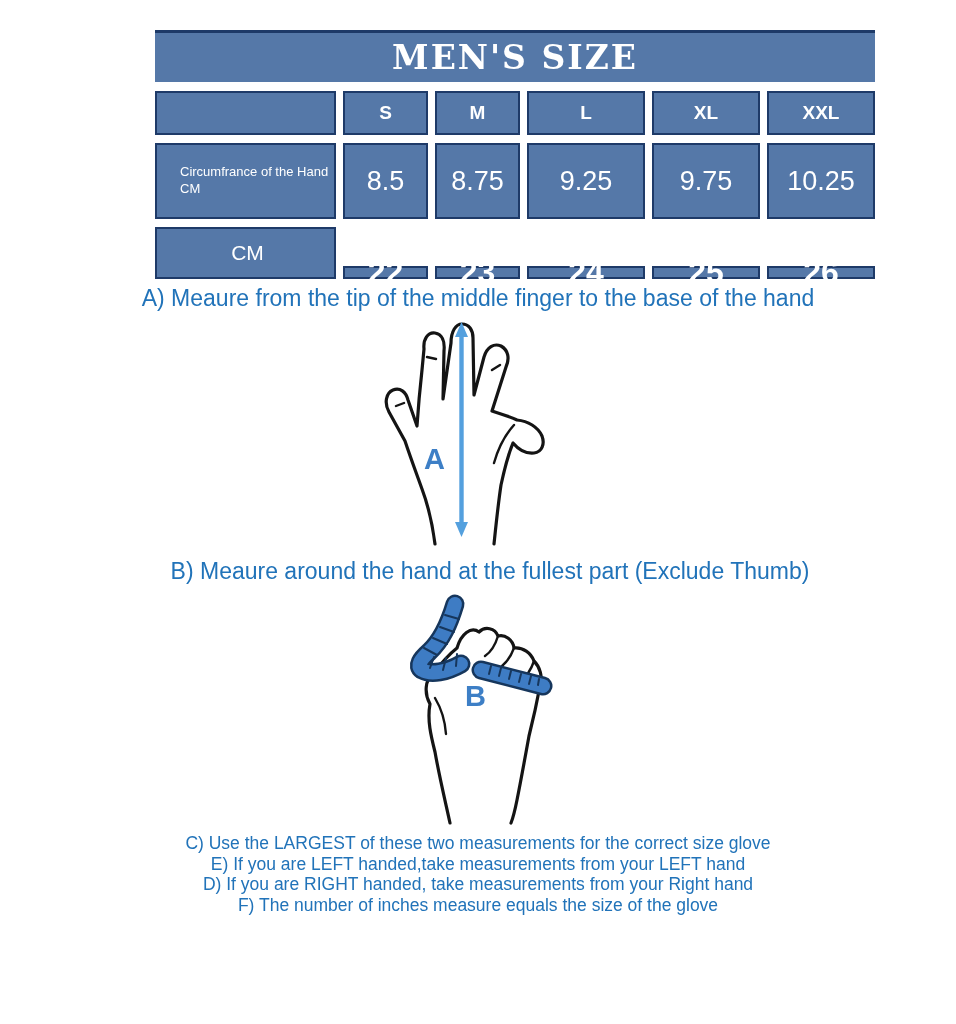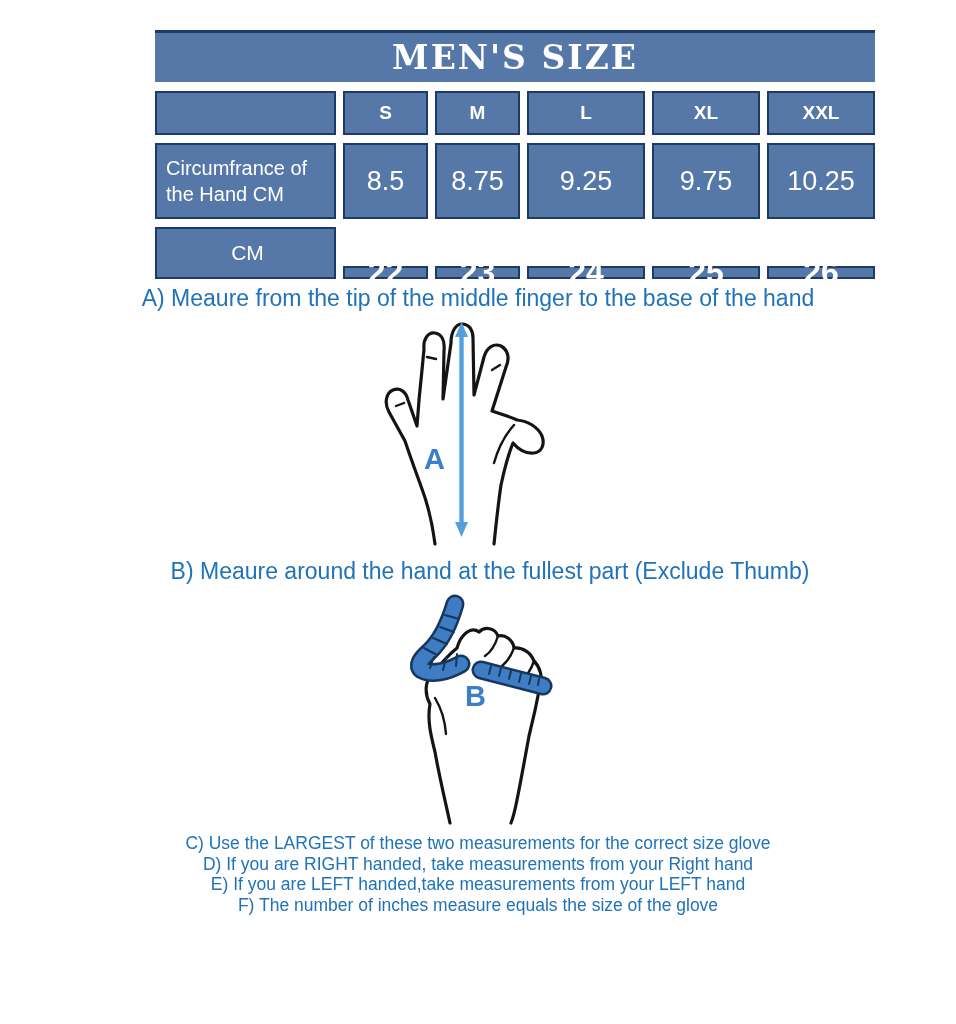--- a/index.html
+++ b/index.html
@@ -30,21 +30,21 @@
     margin-top:9px;display:grid;
     grid-template-columns:181px 85px 85px 118px 108px 108px;
     grid-template-rows:44px 76px 52px;
     gap:8px 7px;
   }
   .cell{
     background:var(--cell-fill);border:2px solid var(--cell-border);box-sizing:border-box;
     color:var(--table-text);display:flex;align-items:center;justify-content:center;
   }
   .cell.header{font-weight:bold;font-size:19px;}
-  .cell.rowlabel{font-size:20px;justify-content:flex-start;text-align:left;padding-left:9px;line-height:1.3;}
+  .cell.rowlabel{font-size:13px;justify-content:flex-start;text-align:left;padding-left:23px;line-height:1.3;}
   .cell.rowlabel-cm{font-size:21px;}
   .cell.val{font-weight:normal;font-size:27px;}
   .cell.val-cm{font-weight:bold;font-size:32px;margin-top:39px;}
   
   .instr{
     position:absolute;left:0;width:956px;text-align:center;
     color:var(--body-text);font-size:23px;
   }
   .instr-a{top:285px;}
   .instr-b{top:558px;padding-left:12px;}
@@ -162,18 +162,18 @@
 
     <path class="tape-under" d="M 86 80 L 148 96"></path>
     <path class="tape-band" d="M 86 80 L 148 96"></path>
     <path class="tape-tick" fill="none" d="M 96 76 L 94 84 M 106 78 L 104 86 M 116 81 L 114 89
              M 126 84 L 124 92 M 136 86 L 134 94 M 144 89 L 143 95"></path>
     <text class="fig-label" x="70" y="116">B</text>
   </svg>
 
   <div class="instr-block">
     <div>C) Use the LARGEST of these two measurements for the correct size glove</div>
+    <div>E) If you are LEFT handed,take measurements from your LEFT hand</div>
     <div>D) If you are RIGHT handed, take measurements from your Right hand</div>
-    <div>E) If you are LEFT handed,take measurements from your LEFT hand</div>
     <div>F) The number of inches measure equals the size of the glove</div>
   </div>
 
 </div>
 
 </body></html>

